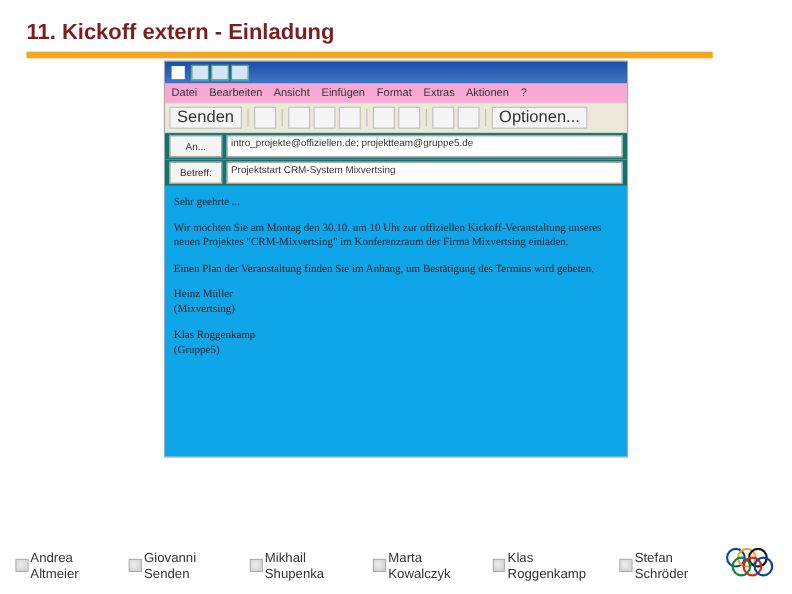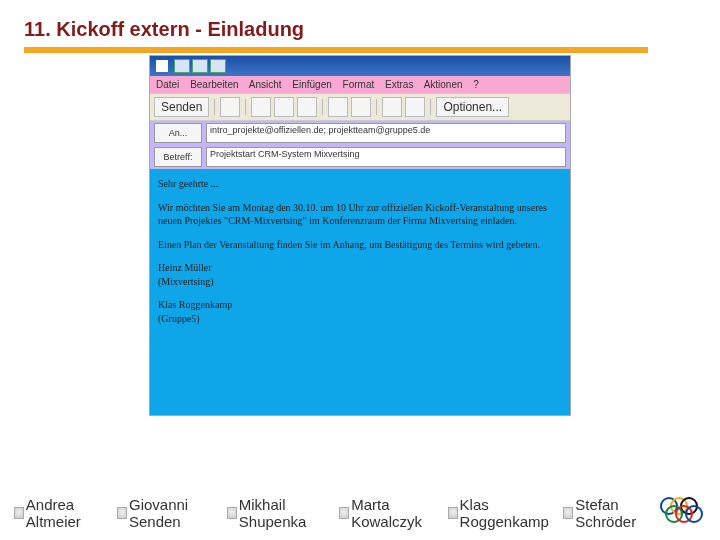--- a/index.html
+++ b/index.html
@@ -8,29 +8,29 @@
 .rule{height:6px;background:#f5a623;margin:4px 48px 0 0}
 .screenshot{display:block;margin:2px auto 0;width:420px;border:1px solid #aaa;background:#efefef;font-family:Tahoma,Verdana,sans-serif;font-size:10px;color:#333}
 .wh{display:flex;align-items:center;background:linear-gradient(#1b4fa6,#3e76c7);color:#fff;padding:3px 6px;font-size:10px}
 .wh .ticon{width:12px;height:12px;background:#fff;margin-right:4px}
 .wh .t{flex:1}
 .wh .wb{width:14px;height:12px;background:#d7e3f7;margin-left:2px;border:1px solid #4a6}
 .menubar{background:#f9a8d4;padding:3px 6px;border-bottom:1px solid #ccc}
 .menubar span{margin-right:8px;color:#333}
 .tb{display:flex;align-items:center;background:#ece9d8;padding:3px 4px;border-bottom:1px solid #ccc;gap:3px}
 .tbb{width:18px;height:18px;border:1px solid #bbb;background:#f5f5f5}
-.tbb.wide{width:auto;padding:0 6px;line-height:18px;font-size:12px}
+.tbb.wide{width:auto;padding:0 6px;line-height:18px;font-size:15px}
 .sep{width:1px;height:16px;background:#bbb;margin:0 2px}
-.fieldrow{display:flex;align-items:flex-start;padding:2px 4px;background:#c4b5fd;gap:4px}
+.fieldrow{display:flex;align-items:flex-start;padding:2px 4px;background:#0f766e;gap:4px}
 .fbtn{width:46px;height:18px;border:1px solid #999;background:#f5f5f5;font-size:9px;text-align:center;line-height:18px}
 .finput{flex:1;height:16px;border:1px solid #999;background:#fff;padding:1px 3px;font-size:9px}
 .body{background:#0ea5e9;padding:8px;font-family:Liberation Serif, serif;font-size:10px;line-height:1.35;color:#222;min-height:230px}
 .body p{margin:0 0 10px}
 .footer{position:absolute;bottom:10px;left:0;right:0;padding:0 14px;display:flex;align-items:center}
-.names{flex:1;display:flex;gap:8px;font-size:15px;color:#333;flex-wrap:nowrap}
+.names{flex:1;display:flex;gap:8px;font-size:12px;color:#333;flex-wrap:nowrap}
 .nm{display:flex;align-items:center}
 .dot{width:10px;height:10px;border:1px solid #aaa;margin-right:2px;background:radial-gradient(circle at 4px 4px,#eee,#ccc)}
 .logo{width:46px;height:32px;position:relative}
 .logo .ring{position:absolute;border:2px solid;border-radius:50%;width:14px;height:14px}
 .logo .r1{border-color:#0a4a9a;left:0;top:0}
 .logo .r2{border-color:#f5a623;left:10px;top:0}
 .logo .r3{border-color:#111;left:20px;top:0}
 .logo .r4{border-color:#0a8a3a;left:5px;top:8px}
 .logo .r5{border-color:#d22;left:15px;top:8px}
 .logo .r6{border-color:#0a4a9a;left:25px;top:8px}

